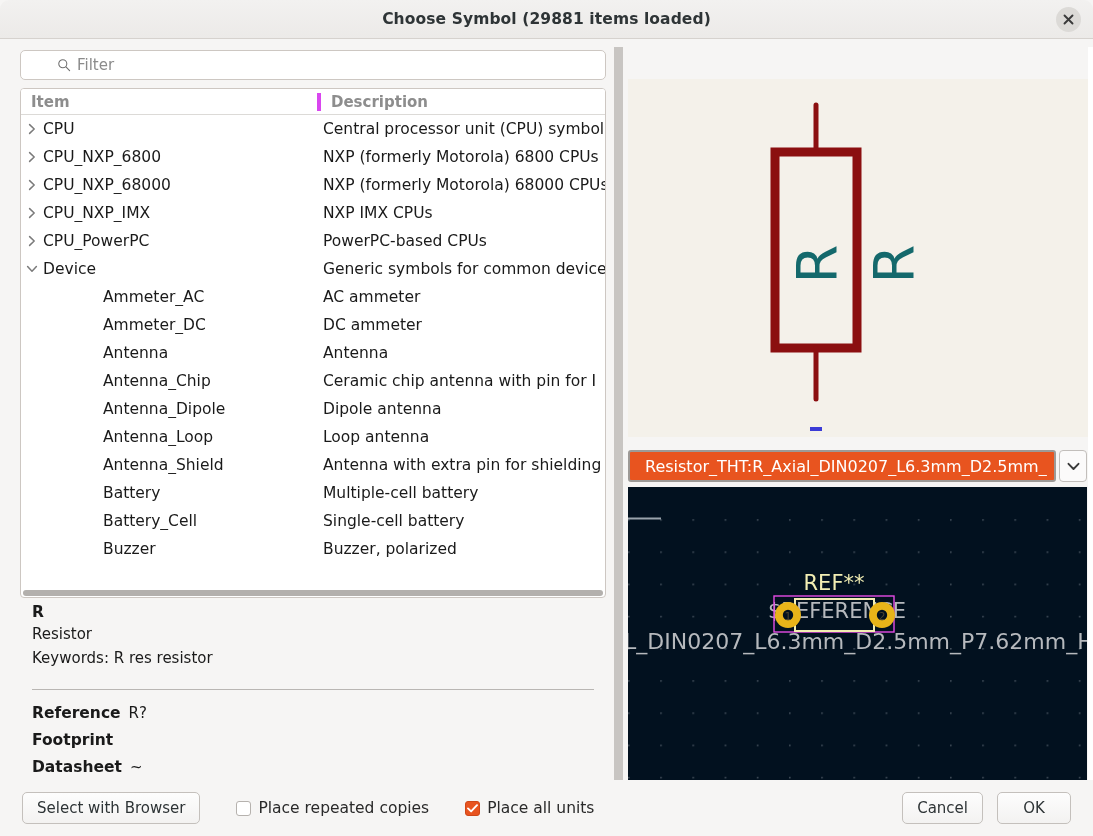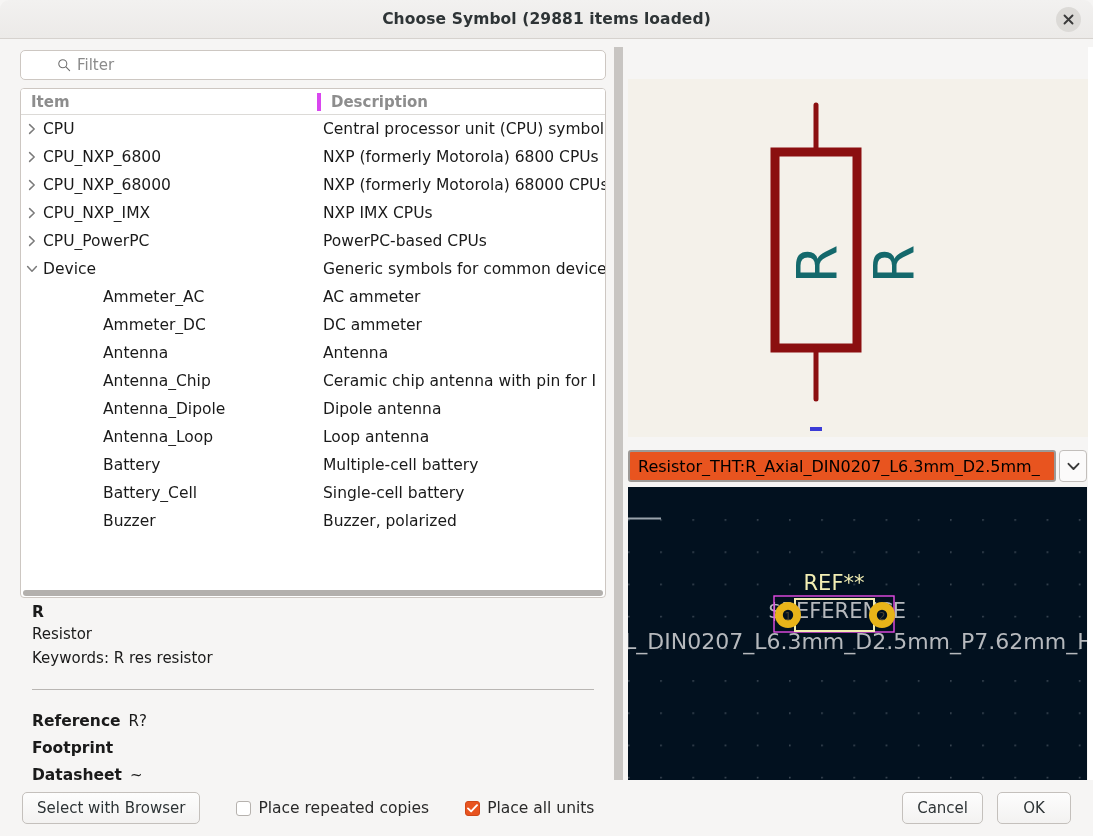--- a/index.html
+++ b/index.html
@@ -205,21 +205,21 @@
   .info-rule {
     margin: 22px 12px 0 12px;
     height: 1px;
     background: #b9b6b3;
   }
   .field-row {
     margin: 0 0 0 12px;
     display: flex;
     align-items: baseline;
   }
-  .field-row.first { margin-top: 22px; }
+  .field-row.first { margin-top: 14px; }
   .field-label { font-weight: bold; font-size: 15.5px; }
   .field-value { margin-left: 8px; font-size: 15px; }
   .fspacer { height: 9px; }
 
   
   .sash {
     position: absolute;
     left: 614px;
     top: 8px;
     width: 9px;
@@ -262,24 +262,24 @@
     background: #e8541f;
     border: 2px solid #9d9a97;
     border-radius: 3px;
     display: flex;
     align-items: center;
     box-sizing: border-box;
     overflow: hidden;
     min-width: 0;
   }
   .fp-combo-text {
-    color: #000000;
+    color: #ffffff;
     font-size: 16px;
     white-space: nowrap;
-    padding-left: 8px;
+    padding-left: 15px;
     overflow: hidden;
   }
   .fp-combo-arrow {
     width: 26px;
     margin-left: 3px;
     margin-right: 6px;
     background: #fbfafa;
     border: 1px solid #c2bebb;
     border-radius: 4px;
     display: flex;
@@ -503,20 +503,27 @@
                 <span class="lbl indent-child">Antenna_Dipole</span>
               </div>
               <div class="cell-desc">Dipole antenna</div>
             </div>
             <div class="trow">
               <div class="cell-item">
                 <span class="twisty"></span>
                 <span class="lbl indent-child">Antenna_Loop</span>
               </div>
               <div class="cell-desc">Loop antenna</div>
+            </div>
+            <div class="trow">
+              <div class="cell-item">
+                <span class="twisty"></span>
+                <span class="lbl indent-child">Antenna_Shield</span>
+              </div>
+              <div class="cell-desc">Antenna with extra pin for shielding</div>
             </div>
             <div class="trow">
               <div class="cell-item">
                 <span class="twisty"></span>
                 <span class="lbl indent-child">Battery</span>
               </div>
               <div class="cell-desc">Multiple-cell battery</div>
             </div>
             <div class="trow">
               <div class="cell-item">

